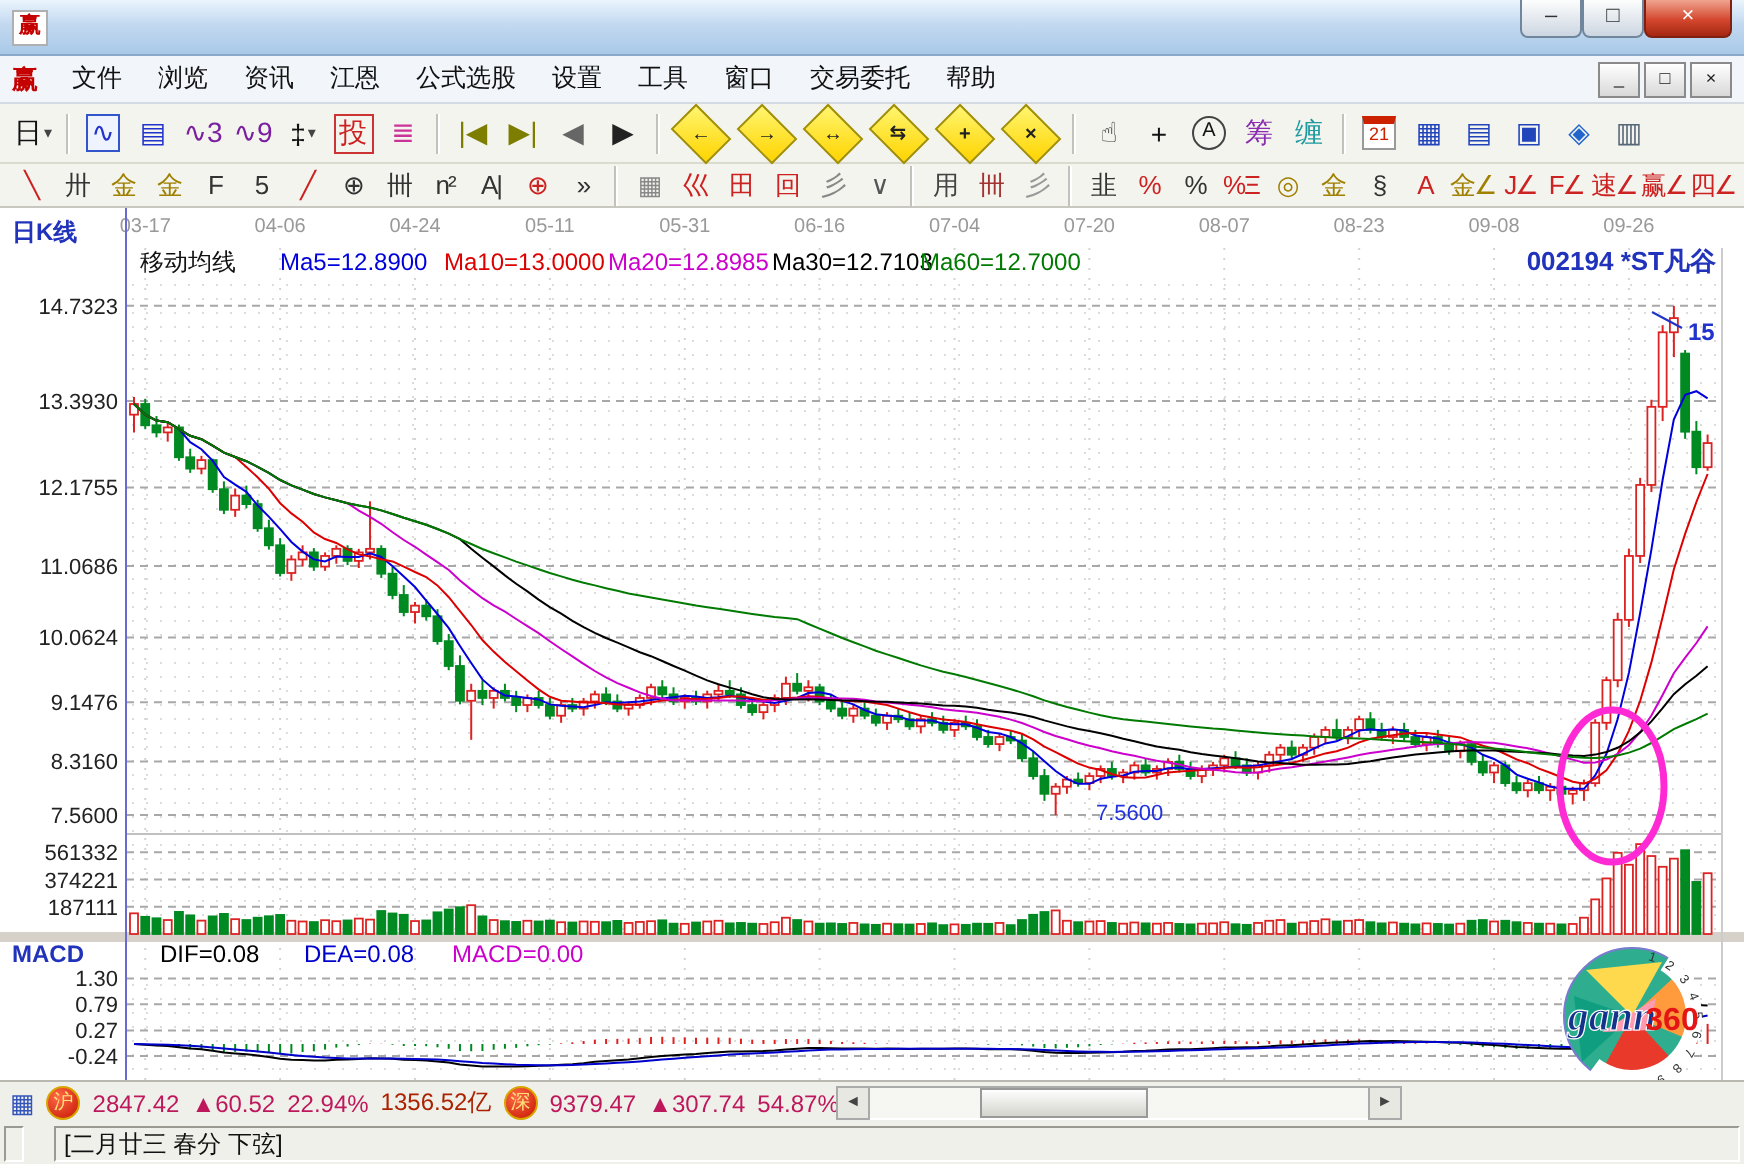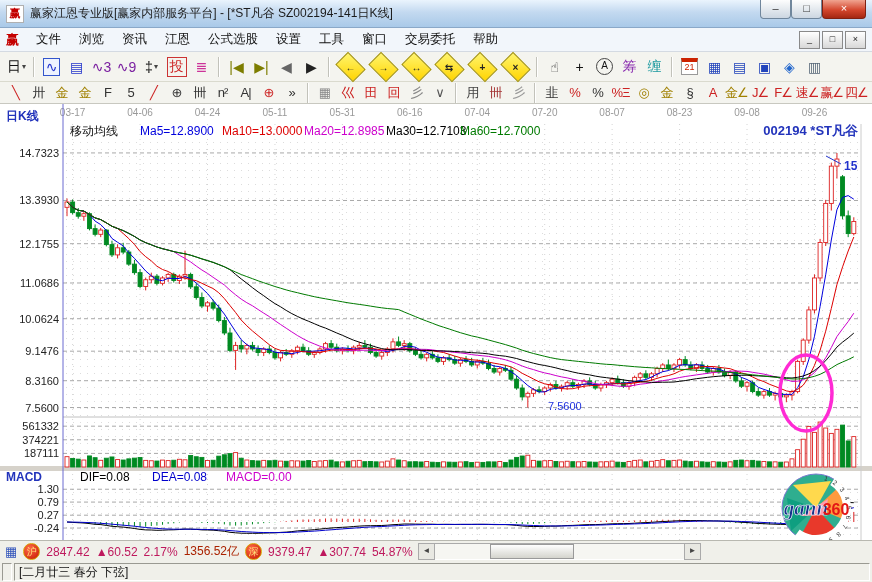--- a/index.html
+++ b/index.html
@@ -61,28 +61,27 @@
           text-align:center;line-height:14px;}
   .sb-track{flex:1;height:15px;background:#f6f6f2;border-top:1px solid #aaa;border-bottom:1px solid #fff;position:relative;}
   .sb-thumb{position:absolute;left:22%;width:82px;height:13px;top:0;background:linear-gradient(#fefefe,#d4d4cd);
             border:1px solid #999;}
   .st-right{flex:1;display:flex;align-items:center;gap:5px;padding-left:14px;color:#1a3fa0;white-space:nowrap;}
   
   .infobar{position:absolute;top:562px;left:0;width:872px;height:20px;background:#f0f0ea;display:flex;
            align-items:stretch;font-size:12px;color:#111;box-sizing:border-box;padding:1px 2px;}
   .cell{border:1px solid;border-color:#9a9a92 #ffffff #ffffff #9a9a92;display:flex;align-items:center;}
   .cell.small{width:8px;margin-right:2px;}
-  .cell.big{flex:1;padding-left:4px;gap:18px;white-space:nowrap;overflow:hidden;}
+  .cell.big{flex:1;padding-left:4px;gap:18px;white-space:nowrap;overflow:hidden;margin-left:13px;}
 </style>
 </head>
 <body>
 
 <div class="titlebar">
   <div class="title-icon">赢</div>
-  <div class="title-text">赢家江恩专业版[赢家内部服务平台] - [*ST凡谷  SZ002194-141日K线]</div>
   <div class="win-controls">
     <div class="win-btn">–</div>
     <div class="win-btn">□</div>
     <div class="win-btn close">×</div>
   </div>
 </div>
 
 <div class="menubar">
   <div class="menu-logo">赢</div>
   <div id="menu-items" style="display:flex">
@@ -997,21 +996,21 @@
       </g>
     </svg>
 </div>
 
 <div class="statusbar">
   <div class="st-left">
     <span class="st-ic">▦</span>
     <span class="badge">沪</span>
     <span class="red">2847.42</span>
     <span class="red">▲60.52</span>
-    <span class="red">2.17%</span>
+    <span class="red">22.94%</span>
     <span class="dkred">1356.52亿</span>
     <span class="badge">深</span>
     <span class="red">9379.47</span>
     <span class="red">▲307.74</span>
     <span class="red">54.87%</span>
     <span class="dkred">2075.09亿</span>
   </div>
   <div class="hscroll">
     <span class="sb-btn">◄</span>
     <div class="sb-track">

